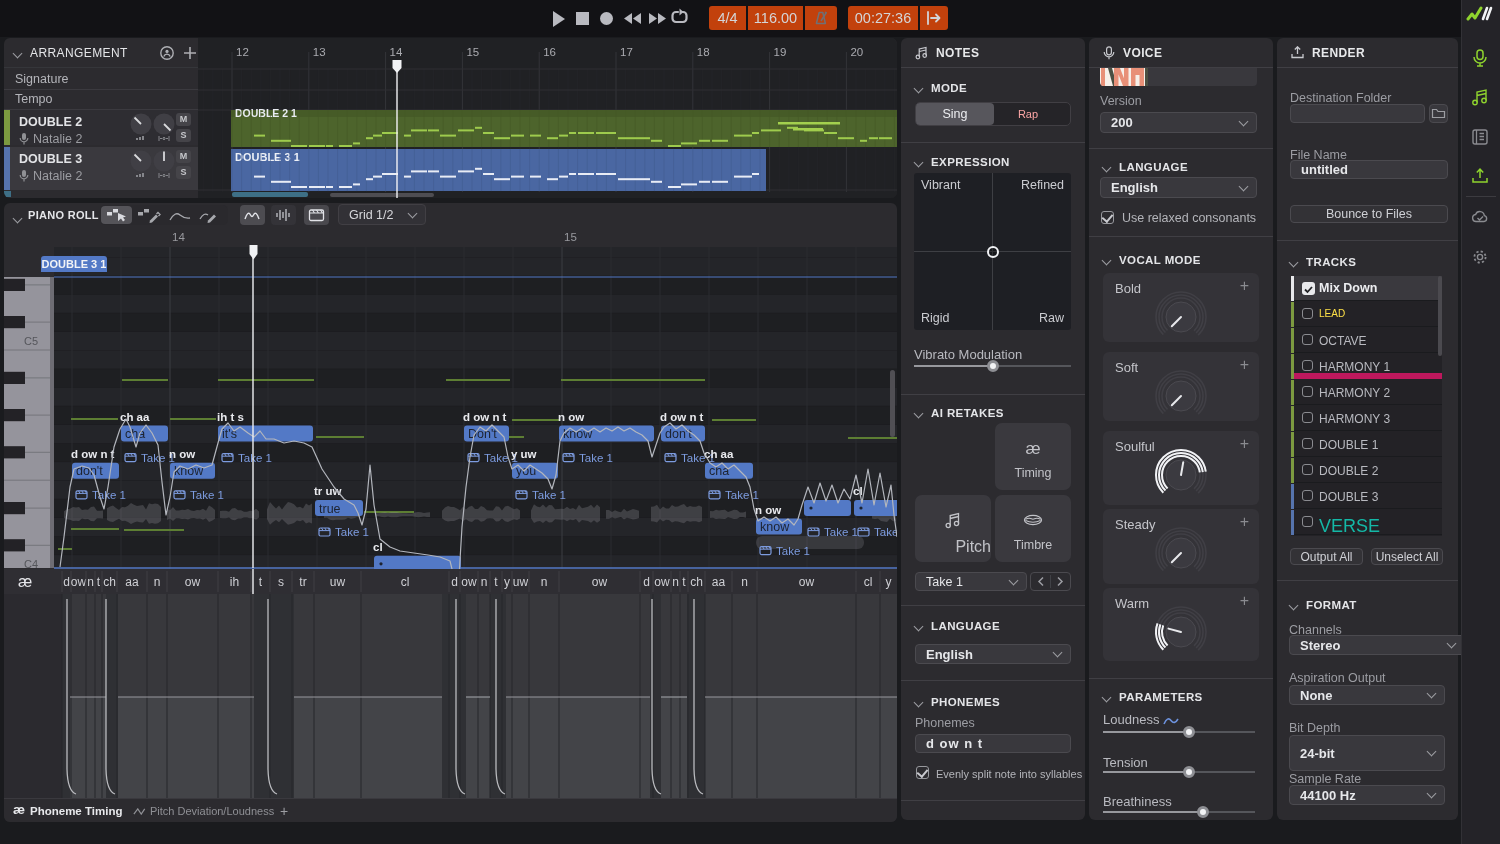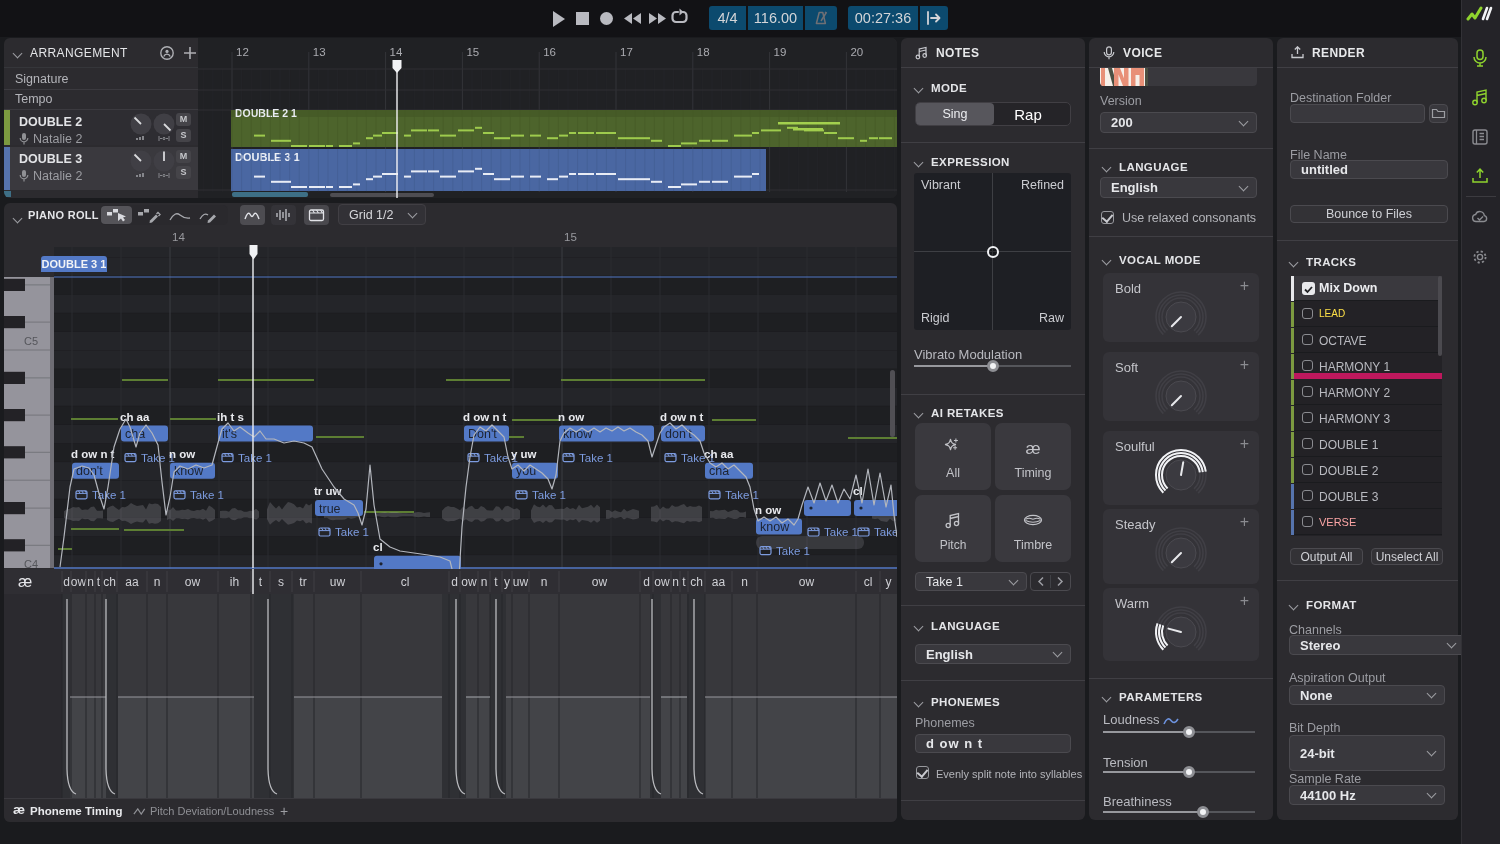--- a/index.html
+++ b/index.html
@@ -14,21 +14,21 @@
 .dd .dc{position:absolute;right:9px;top:50%;width:7px;height:7px;margin-top:-5px;border-right:1.5px solid #9d9ea3;border-bottom:1.5px solid #9d9ea3;transform:rotate(45deg)}
 .btn{position:absolute;background:#38373c;border-radius:4px;color:#cfd0d5;font-size:12.5px;display:flex;align-items:center;justify-content:center}
 .cb{position:absolute;width:13px;height:13px;border:1.5px solid #97989d;border-radius:3px}
 .cb.ck:before{content:"";position:absolute;left:2px;top:0px;width:5px;height:8px;border-right:2px solid #c9cacf;border-bottom:2px solid #c9cacf;transform:rotate(40deg)}
 .knobcard{position:absolute;left:14px;width:156px;background:#343338;border-radius:6px}
 .kl{position:absolute;left:12px;top:8px;color:#c4c5ca;font-size:13px}
 .kp{position:absolute;right:10px;top:4px;color:#8a8b90;font-size:16px;font-weight:400}
 .slider{position:absolute;height:2px;background:#55565b}
 .slider .fill{position:absolute;left:0;top:0;height:2px;background:#97989d}
 .slider .th{position:absolute;top:-5px;width:12px;height:12px;border-radius:6px;background:#f2f3f5;border:3px solid #8e8f94}
-.tbox{position:absolute;background:#0c4a6e;border-radius:4px;color:#d4d5d8;font-size:14.5px;display:flex;align-items:center;justify-content:center}
+.tbox{position:absolute;background:#c2410c;border-radius:4px;color:#d4d5d8;font-size:14.5px;display:flex;align-items:center;justify-content:center}
 </style></head>
 <body>
 <div class="abs" style="left:0;top:0;width:1500px;height:37px;background:#121215"></div>
 <svg class="abs" style="left:545px;top:5px" width="160" height="28" viewBox="0 0 160 28">
 <path d="M8 6 L20 14 L8 22 Z" fill="#b9bac0"></path>
 <rect x="31" y="7" width="13" height="13" fill="#b9bac0"></rect>
 <circle cx="61.5" cy="13.5" r="6.5" fill="#b9bac0"></circle>
 <path d="M87 8 L79 13.5 L87 19 Z" fill="#b9bac0"></path>
     <path d="M96 8 L88 13.5 L96 19 Z" fill="#b9bac0"></path>
 <path d="M104 8 L112 13.5 L104 19 Z" fill="#b9bac0"></path>
@@ -821,60 +821,53 @@
   </div>
 <div class="panel" style="left:901px;top:38px;width:184px;height:782px">
     <div class="phead"><svg style="margin-right:8px" width="13" height="14" viewBox="0 0 13 14">
         <path d="M4.2 11 V3 L11 1.5 V9.5 M4.2 5.5 L11 4" fill="none" stroke="#c8c9ce" stroke-width="1.2"></path>
         <circle cx="2.9" cy="11" r="1.8" fill="none" stroke="#c8c9ce" stroke-width="1.2"></circle>
         <circle cx="9.7" cy="9.5" r="1.8" fill="none" stroke="#c8c9ce" stroke-width="1.2"></circle>
       </svg>NOTES</div>
     <div class="shead" style="left:14px;top:44px"><span class="chev"></span>MODE</div>
     <div class="abs" style="left:14px;top:64px;width:156px;height:24px;background:#252428;border:1px solid #413f44;border-radius:5px">
 <div class="abs" style="left:0px;top:0px;width:78px;height:22px;background:#57565c;border-radius:4px;color:#ecedf0;font-size:12.5px;display:flex;align-items:center;justify-content:center">Sing</div>
-<div class="abs" style="left:78px;top:0;width:68px;height:22px;color:#ffffff;font-size:15px;display:flex;align-items:center;justify-content:center">Rap</div>
+<div class="abs" style="left:78px;top:0;width:68px;height:22px;color:#fca5a5;font-size:11px;display:flex;align-items:center;justify-content:center">Rap</div>
 </div>
     <div class="divl" style="top:104px"></div>
     <div class="shead" style="left:14px;top:118px"><span class="chev"></span>EXPRESSION</div>
     <div class="abs" style="left:13px;top:135px;width:157px;height:157px;background:#1e1f24;border-radius:3px">
 <div class="abs" style="left:78px;top:0;width:1px;height:157px;background:#3e3f44"></div>
 <div class="abs" style="left:0;top:78px;width:157px;height:1px;background:#3e3f44"></div>
 <span style="position:absolute;left:7px;top:5px;color:#cbccd1;font-size:12.5px">Vibrant</span>
 <span style="position:absolute;right:7px;top:5px;color:#cbccd1;font-size:12.5px">Refined</span>
 <span style="position:absolute;left:7px;bottom:5px;color:#cbccd1;font-size:12.5px">Rigid</span>
 <span style="position:absolute;right:7px;bottom:5px;color:#cbccd1;font-size:12.5px">Raw</span>
 <div class="abs" style="left:72.5px;top:72.5px;width:12px;height:12px;border:2.5px solid #f0f1f4;border-radius:50%;background:rgba(0,0,0,.25)"></div>
 </div>
     <div class="lbl" style="left:13px;top:309px;color:#b9bac0;font-size:13px">Vibrato Modulation</div>
     <div class="slider" style="left:13px;top:327px;width:157px">
       <div class="fill" style="width:79px"></div>
       <div class="th" style="left:73px"></div>
     </div>
     <div class="divl" style="top:356px"></div>
     <div class="shead" style="left:14px;top:369px"><span class="chev"></span>AI RETAKES</div>
-    <div class="abs" style="left:14px;top:385px;width:76px;height:67px;background:#3a393e;border-radius:7px">
-<div style="position:absolute;left:50%;top:14px;transform:translateX(-50%)"><svg width="22" height="22" viewBox="0 0 22 22">
-          <path d="M8.5 2.5 C9.3 5.8 10.2 6.7 13.5 7.5 C10.2 8.3 9.3 9.2 8.5 12.5 C7.7 9.2 6.8 8.3 3.5 7.5 C6.8 6.7 7.7 5.8 8.5 2.5 Z" fill="none" stroke="#c2c3c8" stroke-width="1.3" stroke-linejoin="round"></path>
-          <path d="M15.5 2 v5 M13 4.5 h5 M14.5 11 v5 M12 13.5 h5" stroke="#c2c3c8" stroke-width="1.3" transform="translate(1.5,0) scale(0.8)"></path>
-        </svg></div>
-<div style="position:absolute;left:0;right:0;top:43px;text-align:center;color:#c2c3c8;font-size:12.5px">All</div>
-    </div>
     <div class="abs" style="left:94px;top:385px;width:76px;height:67px;background:#3a393e;border-radius:7px">
 <div style="position:absolute;left:50%;top:14px;transform:translateX(-50%)"><svg width="26" height="22" viewBox="0 0 26 22">
           <text x="13" y="16.5" text-anchor="middle" font-size="17" fill="#c2c3c8" font-family="Liberation Sans">æ</text>
         </svg></div>
 <div style="position:absolute;left:0;right:0;top:43px;text-align:center;color:#c2c3c8;font-size:12.5px">Timing</div>
     </div>
     <div class="abs" style="left:14px;top:457px;width:76px;height:67px;background:#3a393e;border-radius:7px">
 <div style="position:absolute;left:50%;top:14px;transform:translateX(-50%)"><svg width="22" height="22" viewBox="0 0 22 22">
           <path d="M8.2 16.5 V6.5 L16.5 4.5 V14.5 M8.2 9.5 L16.5 7.5" fill="none" stroke="#c2c3c8" stroke-width="1.3"></path>
           <circle cx="6.2" cy="16.5" r="2.1" fill="none" stroke="#c2c3c8" stroke-width="1.3"></circle>
           <circle cx="14.5" cy="14.5" r="2.1" fill="none" stroke="#c2c3c8" stroke-width="1.3"></circle>
         </svg></div>
-<div style="position:absolute;left:0;right:0;top:43px;text-align:center;color:#c2c3c8;font-size:12px">Pitch</div>
+<div style="position:absolute;left:0;right:0;top:43px;text-align:right;color:#c2c3c8;font-size:16px">Pitch</div>
     </div>
     <div class="abs" style="left:94px;top:457px;width:76px;height:67px;background:#3a393e;border-radius:7px">
 <div style="position:absolute;left:50%;top:14px;transform:translateX(-50%)"><svg width="24" height="22" viewBox="0 0 24 22">
           <ellipse cx="12" cy="11" rx="8.5" ry="4.6" fill="none" stroke="#c2c3c8" stroke-width="1.3"></ellipse>
           <path d="M4.5 10.2 Q8 8.6 10.5 9.8 Q12 10.6 13.5 9.8 Q16 8.6 19.5 10.2 M4.5 11.6 Q12 14.8 19.5 11.6" fill="none" stroke="#c2c3c8" stroke-width="1.1"></path>
         </svg></div>
 <div style="position:absolute;left:0;right:0;top:43px;text-align:center;color:#c2c3c8;font-size:12.5px">Timbre</div>
     </div>
     <div class="dd" style="left:14px;top:534px;width:112px;height:19px;font-weight:400;font-size:12.5px">Take 1<span class="dc"></span></div>
     <div class="abs" style="left:129px;top:534px;width:41px;height:19px;border:1px solid #4b4a4f;border-radius:4px">
@@ -1056,21 +1049,21 @@
       <span style="position:absolute;left:28px;top:6px;color:#b9bac0;font-size:12px">DOUBLE 2</span>
     </div>
     <div class="abs" style="left:14px;top:446px;width:151px;height:25px;background:#232226;border-bottom:1px solid #1a1b1e">
       <div class="abs" style="left:0;top:0;width:3px;height:25px;background:#5674ae"></div>
       <div class="cb" style="left:11px;top:6px;width:11px;height:11px;border-color:#8a8b90"></div>
       <span style="position:absolute;left:28px;top:6px;color:#b9bac0;font-size:12px">DOUBLE 3</span>
     </div>
     <div class="abs" style="left:14px;top:472px;width:151px;height:25px;background:#232226;border-bottom:1px solid #1a1b1e">
       <div class="abs" style="left:0;top:0;width:3px;height:25px;background:#5674ae"></div>
       <div class="cb" style="left:11px;top:6px;width:11px;height:11px;border-color:#8a8b90"></div>
-      <span style="position:absolute;left:28px;top:6px;color:#fca5a5;font-size:11px">VERSE</span>
+      <span style="position:absolute;left:28px;top:6px;color:#14b8a6;font-size:18px">VERSE</span>
     </div>
     <div class="abs" style="left:161px;top:238px;width:4px;height:80px;background:#4b4a4f;border-radius:2px"></div>
     <div class="btn" style="left:13px;top:510px;width:73px;height:17px;border:1px solid #4b4a4f;background:#333236;font-size:12px">Output All</div>
     <div class="btn" style="left:94px;top:510px;width:72px;height:17px;border:1px solid #4b4a4f;background:#333236;font-size:12px">Unselect All</div>
     <div class="divl" style="top:542px"></div>
     <div class="shead" style="left:13px;top:561px"><span class="chev"></span>FORMAT</div>
     <div class="lbl" style="left:12px;top:585px">Channels</div>
     <div class="dd" style="left:12px;top:597px;width:176px;height:20px">Stereo<span class="dc"></span></div>
     <div class="lbl" style="left:12px;top:633px">Aspiration Output</div>
     <div class="dd" style="left:12px;top:647px;width:156px;height:20px">None<span class="dc"></span></div>

